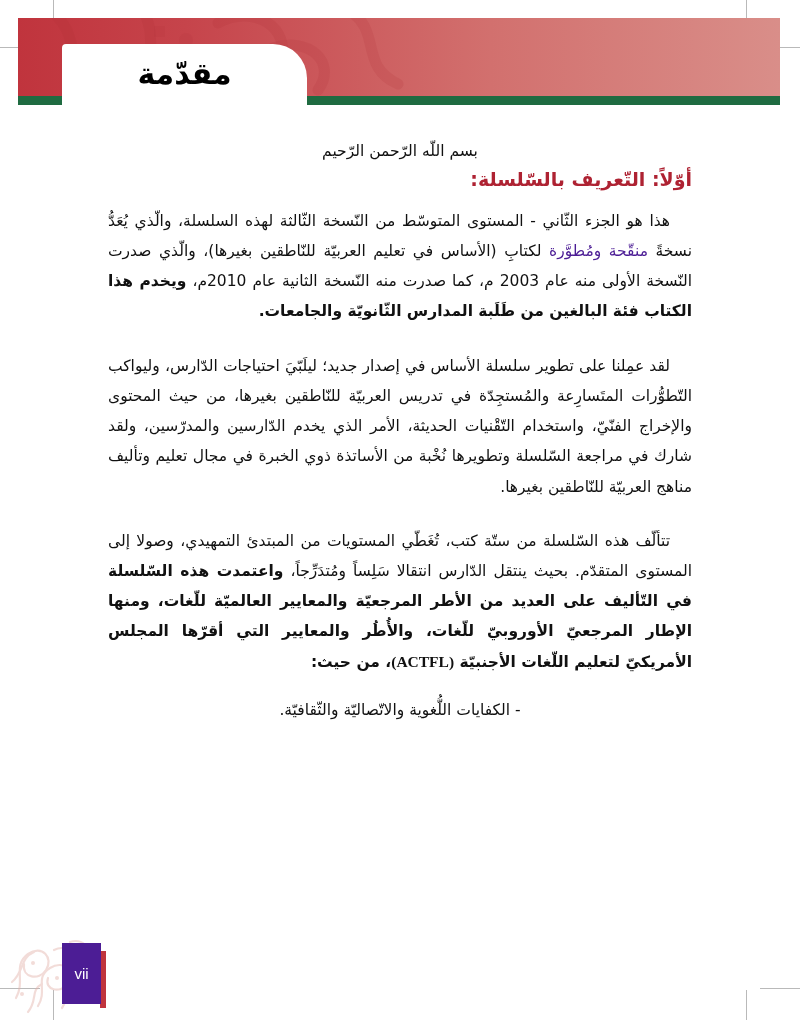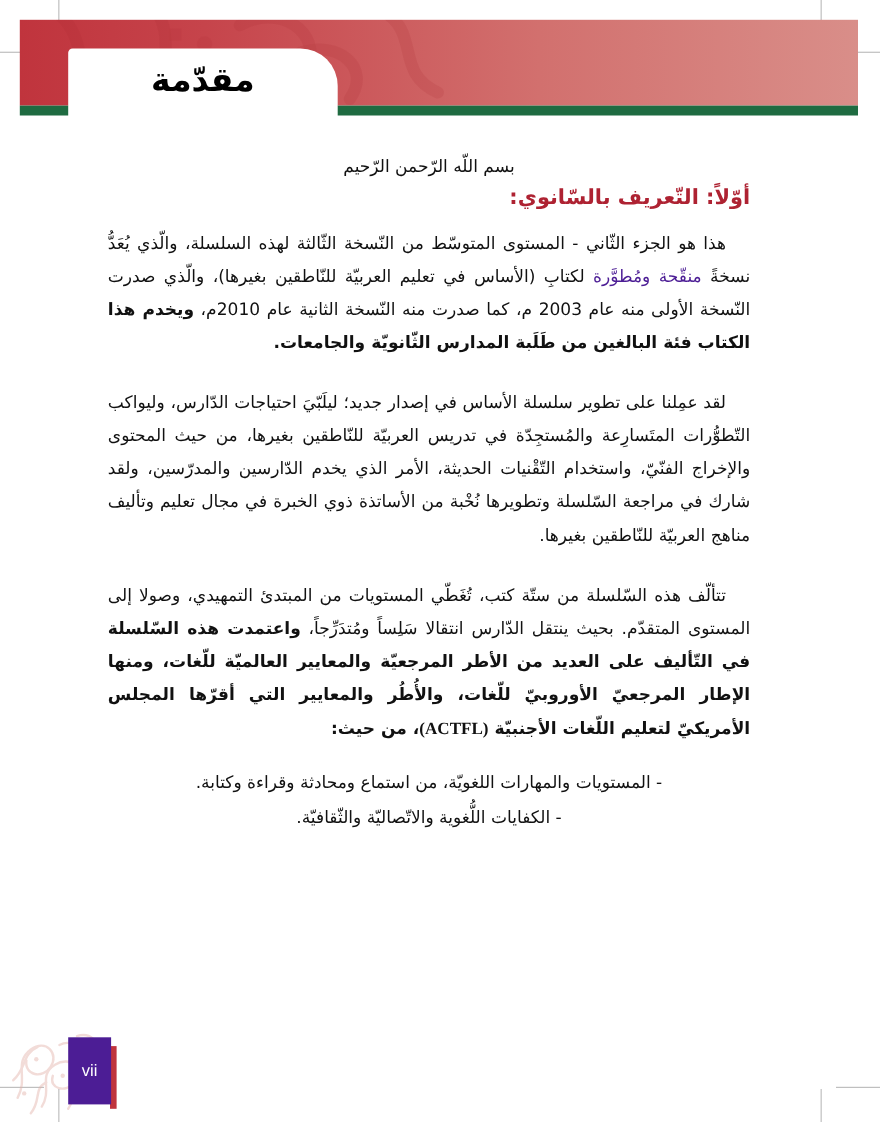--- a/index.html
+++ b/index.html
@@ -84,21 +84,21 @@
     top: 96px;
     height: 9px;
     background: #1f6b41;
   }
   .green-rule.left  { left: 18px;  width: 44px; }
   .green-rule.right { left: 307px; width: 473px; }
 
   
   .content {
     position: absolute;
-    left: 98px;
+    left: 108px;
     top: 140px;
     width: 584px;
     direction: rtl;
     text-align: justify;
     color: #111111;
     font-family: "DejaVu Sans", "Liberation Sans", sans-serif;
   }
   .basmala {
     text-align: center;
     font-size: 15.5px;
@@ -220,30 +220,29 @@
   <div class="chapter-title">مقدّمة</div>
 
   <div class="green-rule left"></div>
   <div class="green-rule right"></div>
 
   <div class="content">
 
     <div class="basmala">بسم اللّه الرّحمن الرّحيم</div>
 
 
-    <div class="section-heading">أوّلاً: التّعريف بالسّانوي:</div>
+    <div class="section-heading">أوّلاً: التّعريف بالسّلسلة:</div>
 
     <p class="para"><span>هذا هو الجزء الثّاني - المستوى المتوسّط من النّسخة الثّالثة لهذه السلسلة، والّذي يُعَدُّ نسخةً </span><span class="hl-red">منقّحة ومُطوَّرة</span><span> لكتابِ (الأساس في تعليم العربيّة للنّاطقين بغيرها)، والّذي صدرت النّسخة الأولى منه عام 2003 م، كما صدرت منه النّسخة الثانية عام 2010م، </span><span class="bold">ويخدم هذا الكتاب فئة البالغين من طَلَبة المدارس الثّانويّة والجامعات.</span></p>
 
     <p class="para">لقد عمِلنا على تطوير سلسلة الأساس في إصدار جديد؛ ليلَبّيَ احتياجات الدّارس، وليواكب التّطوُّرات المتَسارِعة والمُستجِدّة في تدريس العربيّة للنّاطقين بغيرها، من حيث المحتوى والإخراج الفنّيّ، واستخدام التّقْنيات الحديثة، الأمر الذي يخدم الدّارسين والمدرّسين، ولقد شارك في مراجعة السّلسلة وتطويرها نُخْبة من الأساتذة ذوي الخبرة في مجال تعليم وتأليف مناهج العربيّة للنّاطقين بغيرها.</p>
 
     <p class="para"><span>تتألّف هذه السّلسلة من ستّة كتب، تُغَطّي المستويات من المبتدئ التمهيدي، وصولا إلى المستوى المتقدّم. بحيث ينتقل الدّارس انتقالا سَلِساً ومُتدَرِّجاً، </span><span class="bold">واعتمدت هذه السّلسلة في التّأليف على العديد من الأطر المرجعيّة والمعايير العالميّة للّغات، ومنها الإطار المرجعيّ الأوروبيّ للّغات، والأُطُر والمعايير التي أقرّها المجلس الأمريكيّ لتعليم اللّغات الأجنبيّة </span><span class="bold latin">(ACTFL)</span><span class="bold">، من حيث:</span></p>
 
     <ul class="bullets">
-      <li>- المستويات والمهارات اللغويّة، من استماع ومحادثة وقراءة وكتابة.</li>
       <li>- الكفايات اللُّغوية والاتّصاليّة والثّقافيّة.</li>
     </ul>
 
   </div>
 
   <div class="footer-ornament">
     <svg width="86" height="86" viewBox="0 0 86 86" xmlns="http://www.w3.org/2000/svg">
       <g fill="none" stroke="#e3b2ab" stroke-width="2.2" stroke-linecap="round">
         <path d="M8 70 C 18 52, 4 38, 20 26 C 34 16, 46 30, 38 42 C 31 53, 14 50, 16 36"></path>
         <path d="M30 78 C 40 62, 26 50, 42 40 C 56 31, 70 44, 60 56 C 52 66, 36 62, 40 50"></path>

